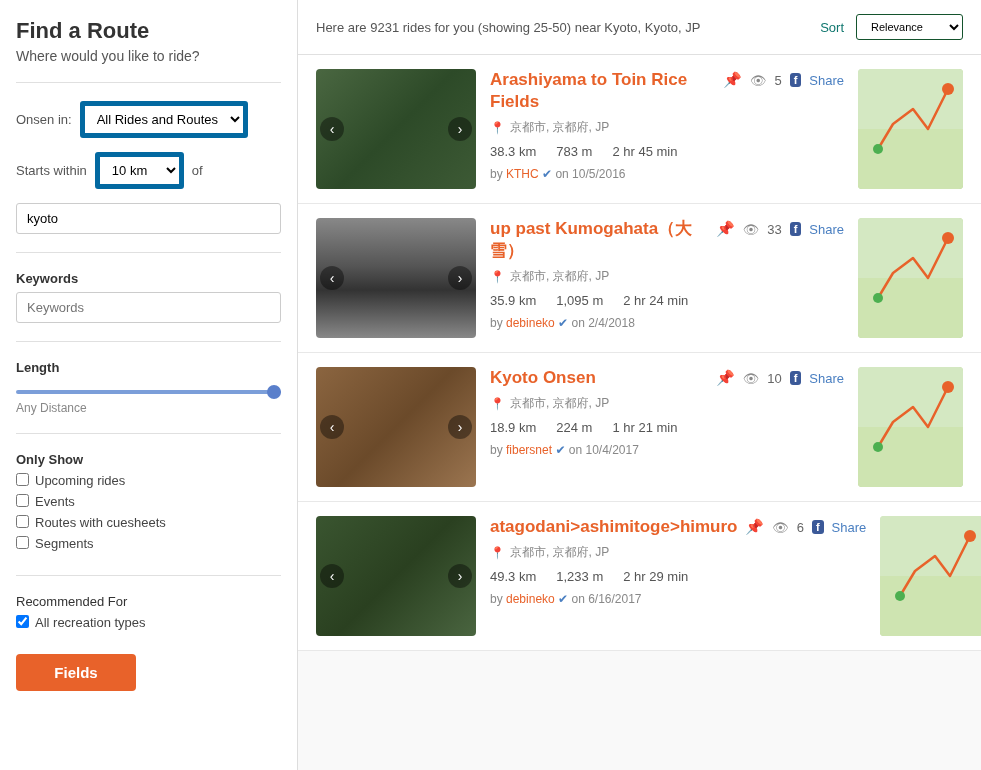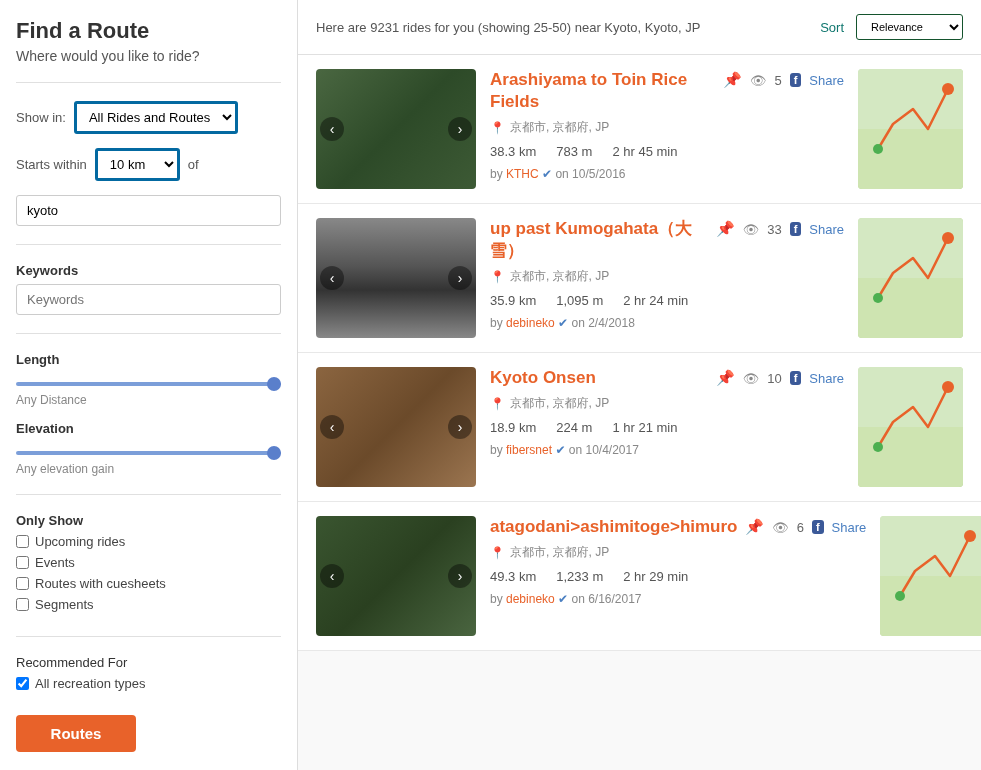--- a/index.html
+++ b/index.html
@@ -37,21 +37,21 @@
       align-items: center;
       gap: 8px;
       flex-wrap: wrap;
     }
     .field-label {
       font-size: 13px;
       color: #555;
       white-space: nowrap;
     }
     .field-row select, .field-row input[type="text"] {
-      border: 3px solid #0369a1;
+      border: 5px solid #0369a1;
       border-radius: 3px;
       padding: 5px 8px;
       font-size: 13px;
       background: #fff;
     }
     .field-row select { cursor: pointer; }
     .location-input {
       width: 100%;
       border: 1px solid #ccc;
       border-radius: 3px;
@@ -94,21 +94,21 @@
       margin-top: 4px;
     }
     .only-show-label {
       font-size: 13px;
       font-weight: bold;
       color: #333;
       margin-bottom: 6px;
     }
     .checkbox-item {
       display: flex;
-      align-items: center;
+      align-items: flex-start;
       gap: 6px;
       margin-bottom: 6px;
     }
     .checkbox-item input[type="checkbox"] { cursor: pointer; }
     .checkbox-item label { font-size: 13px; color: #444; cursor: pointer; }
     .recommended-label {
       font-size: 13px;
       font-weight: normal;
       color: #333;
       margin-bottom: 6px;
@@ -287,21 +287,21 @@
 
 <aside id="sidebar">
   <div>
     <h1>Find a Route</h1>
     <p class="subtitle">Where would you like to ride?</p>
   </div>
 
   <hr class="divider">
 
   <div class="field-row">
-    <span class="field-label">Show in:</span>
+    <span class="field-label">Onsen in:</span>
     <select>
       <option>All Rides and Routes</option>
       <option>Routes Only</option>
       <option>Rides Only</option>
     </select>
   </div>
 
   <div class="field-row">
     <span class="field-label">Starts within</span>
     <select>
@@ -326,25 +326,20 @@
   </div>
 
   <hr class="divider">
 
   <div>
     <div class="section-label">Length</div>
     <input type="range" class="range-slider" min="0" max="100" value="100" style="">
     <div class="range-note">Any Distance</div>
   </div>
 
-  <div>
-    <div class="section-label">Elevation</div>
-    <input type="range" class="range-slider" min="0" max="100" value="100" style="">
-    <div class="range-note">Any elevation gain</div>
-  </div>
 
   <hr class="divider">
 
   <div>
     <div class="only-show-label">Only Show</div>
     <div class="checkbox-item">
       <input type="checkbox" id="upcoming" style="">
       <label for="upcoming">Upcoming rides</label>
     </div>
     <div class="checkbox-item">
@@ -365,21 +360,21 @@
 
   <div>
     <div class="recommended-label">Recommended For</div>
     <div class="checkbox-item">
       <input type="checkbox" id="all-rec" checked="" style="">
       <label for="all-rec">All recreation types</label>
     </div>
   </div>
 
   <div>
-    <button class="search-btn">Routes</button>
+    <button class="search-btn">Fields</button>
   </div>
 </aside>
 
 <main id="main">
   <div class="results-header">
     <span class="results-text">Here are 9231 rides for you (showing 25-50) near Kyoto, Kyoto, JP</span>
     <span class="sort-label">Sort</span>
     <select class="sort-select">
       <option>Relevance</option>
       <option>Most Recent</option>

